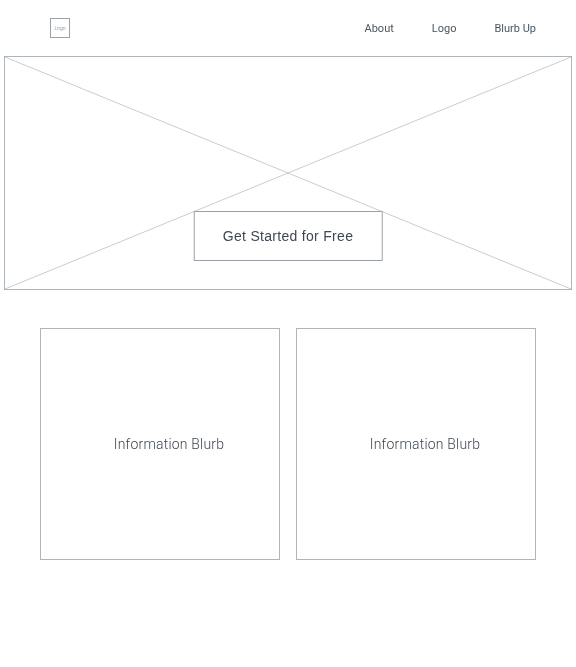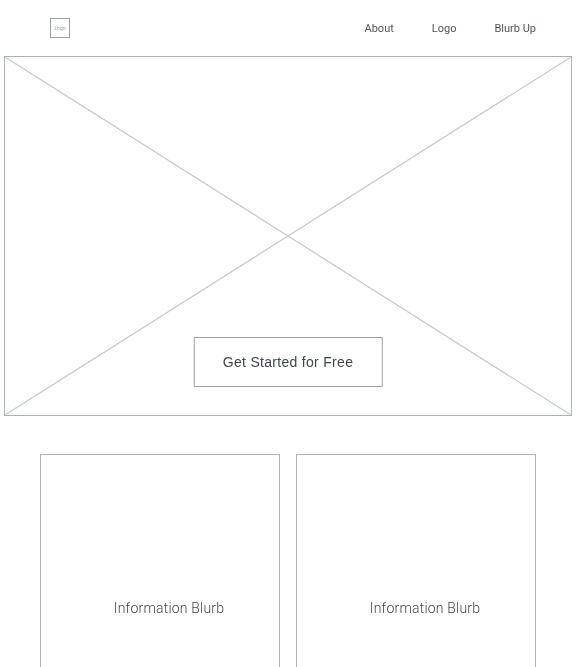--- a/index.html
+++ b/index.html
@@ -36,21 +36,21 @@
     }
     .nav-link {
       font-size: 11px;
       color: #4a5560;
       cursor: pointer;
       font-weight: 400;
     }
     .hero {
       position: relative;
       margin: 0 4px;
-      height: 360px;
+      height: 234px;
       border: 1px solid #aeb5bb;
     }
     .hero svg {
       position: absolute;
       top: 0;
       left: 0;
       width: 100%;
       height: 100%;
     }
     .cta-button {
@@ -67,21 +67,21 @@
       font-weight: 300;
       letter-spacing: 0.3px;
     }
     .cards {
       display: flex;
       gap: 16px;
       padding: 38px 40px 0 40px;
     }
     .card {
       flex: 1;
-      height: 307px;
+      height: 232px;
       border: 1px solid #aeb5bb;
       display: flex;
       align-items: center;
       justify-content: center;
       padding-left: 18px;
     }
     .card-text {
       font-size: 14px;
       color: #3d4752;
       font-weight: 300;

